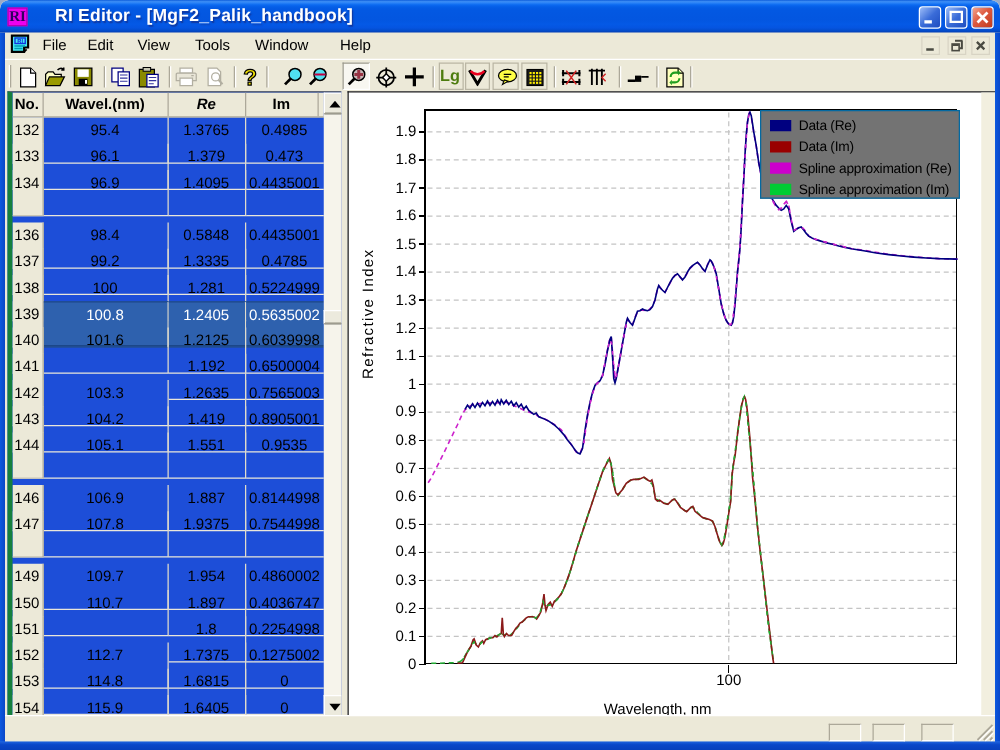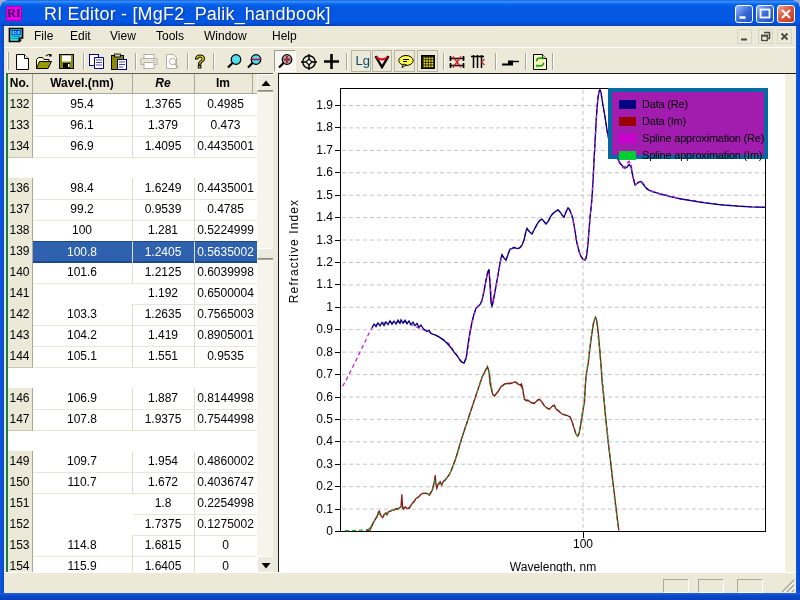--- a/index.html
+++ b/index.html
@@ -4,22 +4,22 @@
 html,body { width:800px; height:600px; overflow:hidden;
   font-family:"Liberation Sans",sans-serif; background:#9baac8; }
 .abs { position:absolute; }
 #win { position:absolute; left:0; top:0; width:800px; height:600px;
   border-radius:7px 7px 0 0; overflow:hidden; background:#ece9d8; }
 
 #title { position:absolute; left:0; top:0; width:800px; height:26px;
   background:linear-gradient(180deg,#0f5edb 0%,#3b8df5 5%,#2b83f7 9%,#1371f3 13%,
    #0763ec 18%,#045ce5 24%,#0358e2 32%,#0356e0 60%,#0459e6 75%,#0554e0 86%,#034ccb 94%,#043eb4 100%);
   border-radius:7px 7px 0 0; }
-#title .txt { position:absolute; left:28px; top:4px; color:#fff; font-size:18px;
-  font-weight:normal; letter-spacing:0.2px; text-shadow:1px 1px 1px #1037a0;padding-left:16px; }
+#title .txt { position:absolute; left:28px; top:4px; color:#fff; font-size:14px;
+  font-weight:bold; letter-spacing:0.2px; text-shadow:1px 1px 1px #1037a0;padding-left:16px; }
 #appico { position:absolute; left:6px; top:6px; width:16px; height:15px;
   background:#ee00ee; border:1px solid #b000b0; color:#300060; font-weight:bold;
   font-size:12px; line-height:13px; text-align:center;
   font-family:"Liberation Serif",serif; }
 .wbtn { position:absolute; top:5px; width:18px; height:18px; border-radius:3px;
   border:1px solid #fff; }
 .wbtn.b1 { left:735px; background:linear-gradient(135deg,#9cbcf8 0%,#3a6cd8 50%,#1e4cc0 100%); }
 .wbtn.b2 { left:756px; background:linear-gradient(135deg,#9cbcf8 0%,#3a6cd8 50%,#1e4cc0 100%); }
 .wbtn.b3 { left:777px; background:linear-gradient(135deg,#f4a790 0%,#dd5940 45%,#c13a1b 100%); }
 
@@ -35,37 +35,37 @@
 #toolbar { position:absolute; left:4px; top:47px; width:792px; height:25px;
   background:#ece9d8; border-top:1px solid #fff; }
 #toolbar .inner { position:absolute; left:-4px; top:-47px; width:800px; height:72px; }
 .ti { position:absolute; }
 .tsep { position:absolute; top:52px; width:2px; height:17px;
   border-left:1px solid #aca899; border-right:1px solid #fff; }
 .tbtn { position:absolute; top:49px; height:22px; border:1px solid #bab6a4;
   background:transparent; }
 .tbtn.pressed { border:1px solid #9c9a8c; border-bottom-color:#fff; border-right-color:#fff;
   background:#f8f7f1; }
-.tbtn .lg { display:block; text-align:right; font-weight:normal; font-size:13px;
-  line-height:20px; color:#0c4a6e; }
+.tbtn .lg { display:block; text-align:left; font-weight:bold; font-size:13px;
+  line-height:20px; color:#4d7c0f; }
 #tgrip { position:absolute; left:7px; top:51px; width:2px; height:18px;
   border-left:1px solid #fff; border-right:1px solid #aca899; }
 
 #client { position:absolute; left:4px; top:72px; width:792px; height:500px;
   background:#ece9d8; }
 #tablewrap { position:absolute; left:1.5px; top:1px; width:267px; height:498.5px;
-  border-left:2px solid #15803d; border-top:1px solid #5f5d54; background:#ffffff;
+  border-left:4px solid #15803d; border-top:1px solid #5f5d54; background:#1d4ed8;
   overflow:hidden; }
 .hdr { position:absolute; left:0; top:0; width:249px; height:20px; background:#ece9d8;
   border-bottom:1px solid #aca899; font-weight:bold; font-size:12px; }
 .hdr div, .trow div { position:absolute; top:0; height:100%; text-align:center; }
 .hc0 { left:0; width:25px; } .hc1 { left:25px; width:100px; }
 .hc2 { left:125px; width:62px;font-style:italic; } .hc3 { left:187px; width:58px; }
 .hdr div { line-height:19px; border-right:1px solid #aca899; }
-.trow { position:absolute; left:0; width:249px; height:22px; font-size:12px;
+.trow { position:absolute; left:0; width:249px; height:37px; font-size:12px;
   line-height:20px; }
 .trow .c0 { left:0; width:25px; background:#ece9d8; border-right:1px solid #aca899;
   border-bottom:1px solid #c9c5b2; }
 .trow .c1 { left:25px; width:100px; border-right:1px solid #e0dccb; border-bottom:1px solid #eae7da; }
 .trow .c2 { left:125px; width:62px; border-right:1px solid #e0dccb; border-bottom:1px solid #eae7da; }
 .trow .c3 { left:187px; width:62px; border-bottom:1px solid #eae7da; }
 .trow.sel .c1, .trow.sel .c2, .trow.sel .c3 { background:#2e61ae; color:#fff;
   border-bottom:1px solid #1c4788; box-shadow:0 -1px 0 #1c4788 inset; border-top:1px solid #1c4788; }
 
 #vscroll { position:absolute; left:249.5px; top:0; width:17px; height:498.5px;
@@ -80,21 +80,21 @@
 
 #chart { position:absolute; left:273.5px; top:1px; width:518px; height:498.5px;
   border-left:1.5px solid #1a1a1a; border-top:1.5px solid #1a1a1a; background:#fff; }
 #chart .cream { position:absolute; right:0; top:0; width:11px; height:100%;
   background:#f2efdf; }
 .ylab { position:absolute; width:30px; text-align:right; font-size:12px; color:#000;
   left:302px; height:13px; line-height:13px; }
 #chtext { position:absolute; left:-277.5px; top:-73px; width:800px; height:600px;
   pointer-events:none; }
 #legend { position:absolute; left:607px; top:87px; width:160px; height:71px;
-  background:#a21caf; border:4px solid #0369a1; font-size:12px; }
+  background:#737373; border:1px solid #0369a1; font-size:12px; }
 #legend .lrow { position:absolute; left:7px; height:12px; line-height:12px; white-space:nowrap; font-size:11px; letter-spacing:-0.2px; }
 #legend .sw { display:inline-block; width:17px; height:9px; margin-right:6px;
   vertical-align:-1px; }
 
 #status { position:absolute; left:4px; top:572px; width:792px; height:21px;
   background:#ece9d8; border-top:1px solid #fff; }
 .spane { position:absolute; top:6px; width:26px; height:14px;
   border:1px solid #aca899; border-bottom-color:#fff; border-right-color:#fff; }
 </style></head>
 <body>
@@ -286,27 +286,27 @@
         </div>
         <div class="trow" style="top:62px">
           <div class="c0">134</div>
           <div class="c1">96.9</div>
           <div class="c2">1.4095</div>
           <div class="c3">0.4435001</div>
         </div>
         <div class="trow" style="top:104px">
           <div class="c0">136</div>
           <div class="c1">98.4</div>
-          <div class="c2">1.6249</div>
+          <div class="c2">0.5848</div>
           <div class="c3">0.4435001</div>
         </div>
         <div class="trow" style="top:125px">
           <div class="c0">137</div>
           <div class="c1">99.2</div>
-          <div class="c2">0.9539</div>
+          <div class="c2">1.3335</div>
           <div class="c3">0.4785</div>
         </div>
         <div class="trow" style="top:146px">
           <div class="c0">138</div>
           <div class="c1">100</div>
           <div class="c2">1.281</div>
           <div class="c3">0.5224999</div>
         </div>
         <div class="trow sel" style="top:167px">
           <div class="c0">139</div>
@@ -357,30 +357,31 @@
         </div>
         <div class="trow" style="top:377px">
           <div class="c0">149</div>
           <div class="c1">109.7</div>
           <div class="c2">1.954</div>
           <div class="c3">0.4860002</div>
         </div>
         <div class="trow" style="top:398px">
           <div class="c0">150</div>
           <div class="c1">110.7</div>
-          <div class="c2">1.672</div>
+          <div class="c2">1.897</div>
           <div class="c3">0.4036747</div>
         </div>
         <div class="trow" style="top:419px">
           <div class="c0">151</div>
           <div class="c2">1.8</div>
           <div class="c3">0.2254998</div>
         </div>
         <div class="trow" style="top:440px">
           <div class="c0">152</div>
+          <div class="c1">112.7</div>
           <div class="c2">1.7375</div>
           <div class="c3">0.1275002</div>
         </div>
         <div class="trow" style="top:461px">
           <div class="c0">153</div>
           <div class="c1">114.8</div>
           <div class="c2">1.6815</div>
           <div class="c3">0</div>
         </div>
         <div class="trow" style="top:482px">
@@ -482,21 +483,21 @@
           <div class="ylab" style="top:277.4px">1.1</div>
           <div class="ylab" style="top:255.0px">1.2</div>
           <div class="ylab" style="top:232.5px">1.3</div>
           <div class="ylab" style="top:210.1px">1.4</div>
           <div class="ylab" style="top:187.7px">1.5</div>
           <div class="ylab" style="top:165.3px">1.6</div>
           <div class="ylab" style="top:142.9px">1.7</div>
           <div class="ylab" style="top:120.4px">1.8</div>
           <div class="ylab" style="top:98.0px">1.9</div>
         <div class="abs" style="left:566px;top:536px;width:32px;text-align:center;font-size:12px">100</div>
-        <div class="abs" style="left:482px;top:559px;width:140px;text-align:center;font-size:12px">Wavelength, nm</div>
+        <div class="abs" style="left:482px;top:559px;width:140px;font-size:12px">Wavelength, nm</div>
         <div class="abs" style="left:286px;top:250px;font-size:12px;transform:rotate(-90deg);transform-origin:0 0;white-space:nowrap;letter-spacing:1.1px"><span style="display:inline-block;transform:translateX(-50%)">Refractive Index</span></div>
         <div id="legend">
           <div class="lrow" style="top:6px"><span class="sw" style="background:#000080"></span>Data (Re)</div>
           <div class="lrow" style="top:23px"><span class="sw" style="background:#990000"></span>Data (Im)</div>
           <div class="lrow" style="top:40px"><span class="sw" style="background:#cc00cc"></span>Spline approximation (Re)</div>
           <div class="lrow" style="top:57px"><span class="sw" style="background:#00cc33"></span>Spline approximation (Im)</div>
         </div>
       </div>
     </div>
   </div>

